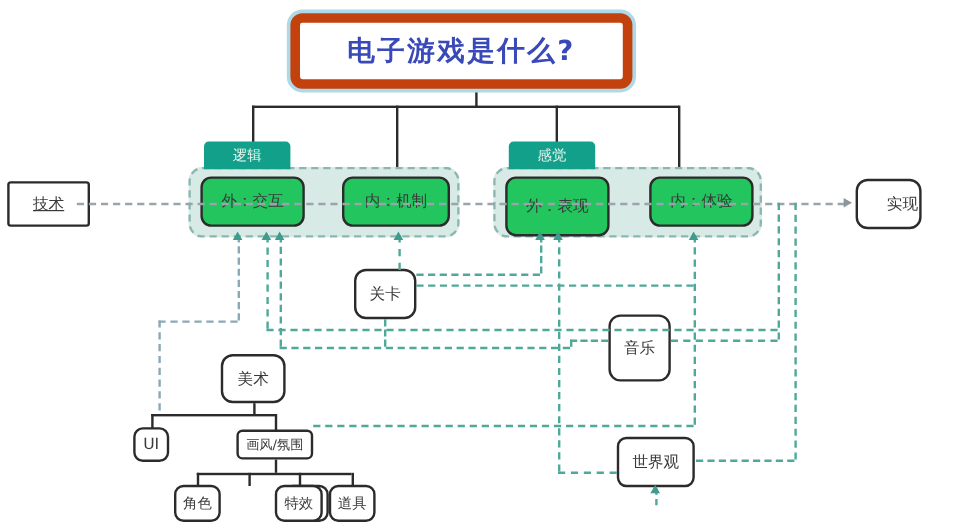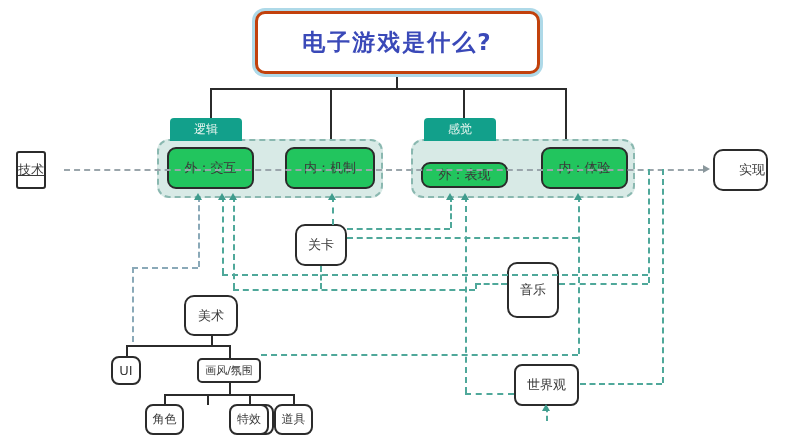--- a/index.html
+++ b/index.html
@@ -11,22 +11,22 @@
   .node{
     position:absolute;box-sizing:border-box;background:#ffffff;
     border:2px solid #2b2b2b;border-radius:10px;
     display:flex;align-items:center;justify-content:center;
     font-size:13px;color:#3a3a3a;z-index:2;
   }
   .node span{position:relative;z-index:5;white-space:nowrap;}
   .in-group{background:#22c55e;}
   
   #title-box{
-    position:absolute;left:255px;top:11px;width:285px;height:63px;box-sizing:border-box;
-    background:#ffffff;border:3px solid #c2410c;border-radius:10px;
+    position:absolute;left:242px;top:11px;width:285px;height:63px;box-sizing:border-box;
+    background:#ffffff;border:8px solid #c2410c;border-radius:10px;
     box-shadow:0 0 0 3px #aed9e8;
     display:flex;align-items:center;justify-content:center;z-index:2;
   }
   #title-box span{font-size:23px;font-weight:bold;color:#3a49b8;letter-spacing:2px;}
   
   .group{
     position:absolute;box-sizing:border-box;background:#d8eae6;
     border:2px dashed #8ab8b0;border-radius:12px;z-index:1;
   }
   .tag{
@@ -120,28 +120,28 @@
   <div id="title-box">
     <span>电子游戏是什么?</span>
   </div>
 
   <div class="node in-group" style="left:167px;top:147px;width:87px;height:42px;border-radius:9px;">
       <span>外：交互</span>
     </div>
   <div class="node in-group" style="left:285px;top:147px;width:90px;height:42px;border-radius:9px;">
       <span>内：机制</span>
     </div>
-  <div class="node in-group" style="left:421px;top:162px;width:87px;height:26px;border-radius:9px;">
+  <div class="node in-group" style="left:421px;top:147px;width:87px;height:50px;border-radius:9px;">
       <span>外：表现</span>
     </div>
   <div class="node in-group" style="left:541px;top:147px;width:87px;height:42px;border-radius:9px;">
       <span>内：体验</span>
     </div>
 
-  <div class="node" style="left:16px;top:151px;width:30px;height:38px;border-radius:3px;text-decoration:underline;">
+  <div class="node" style="left:6px;top:151px;width:69px;height:38px;border-radius:3px;text-decoration:underline;">
       <span>技术</span>
     </div>
   <div class="node" style="left:713px;top:149px;width:55px;height:42px;padding-left:23px;">
       <span>实现</span>
     </div>
 
   <div class="node" style="left:295px;top:224px;width:52px;height:42px;">
       <span>关卡</span>
     </div>
   <div class="node" style="left:507px;top:262px;width:52px;height:56px;">

